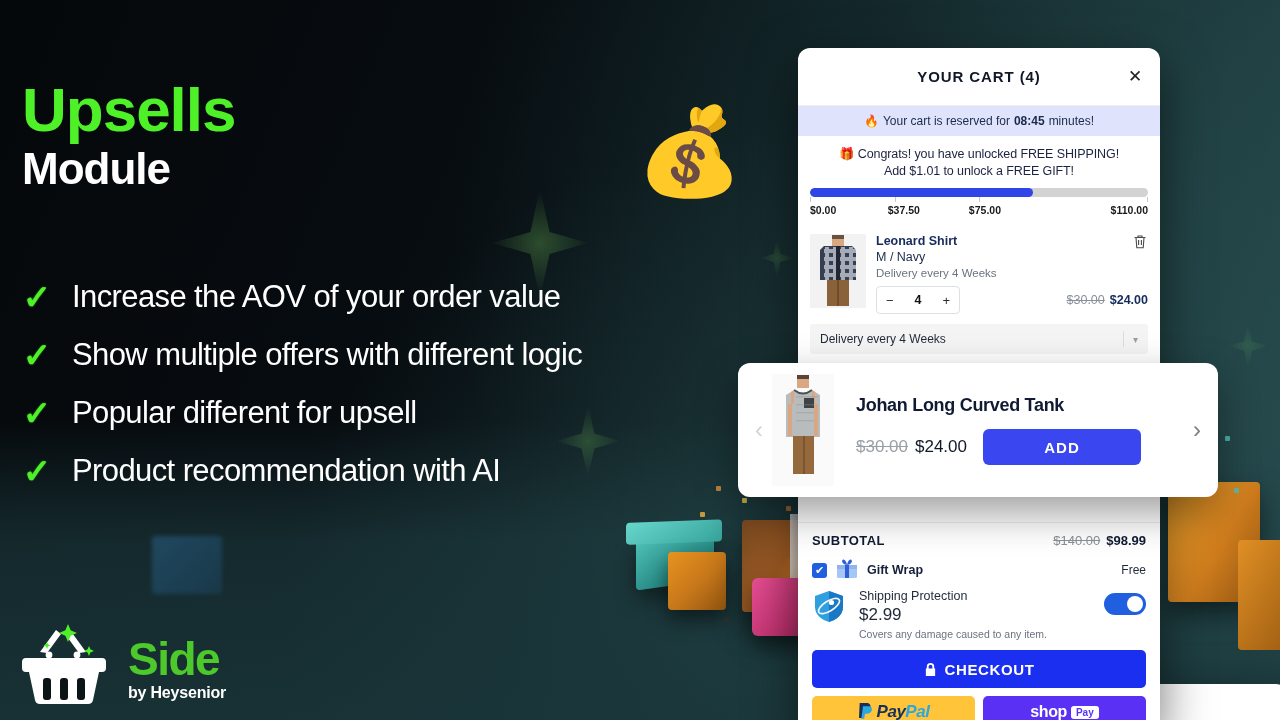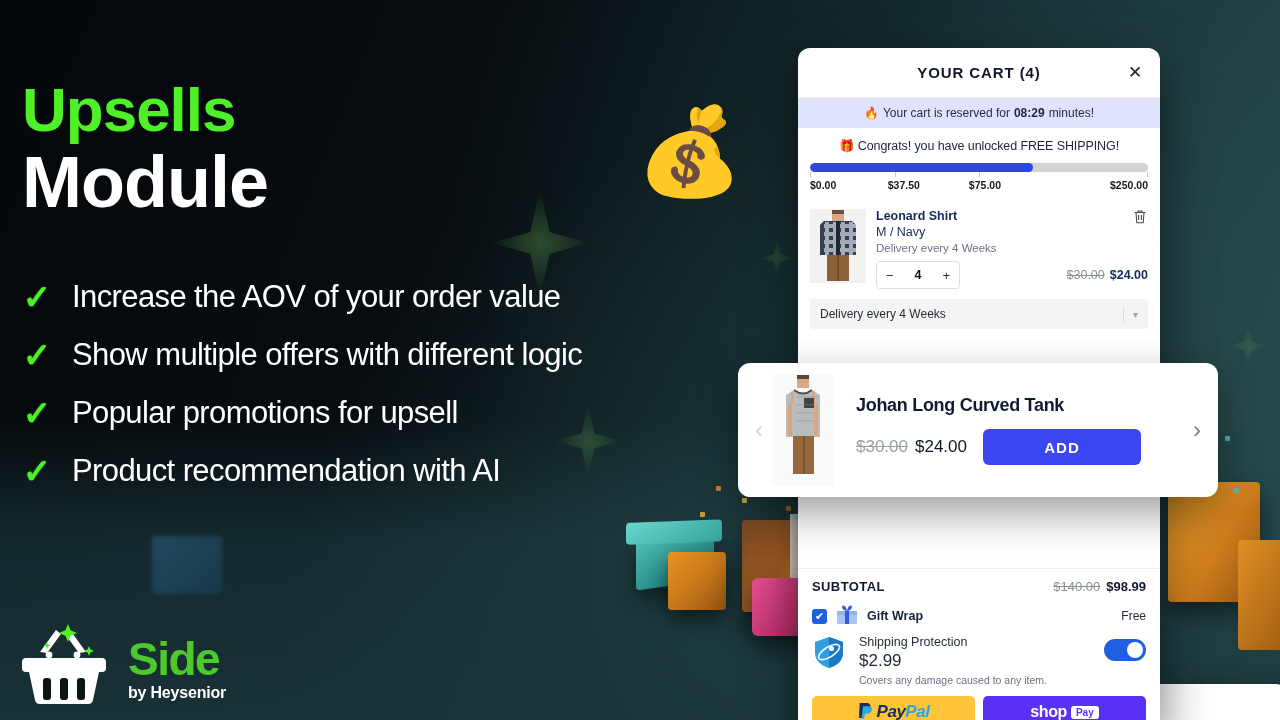--- a/index.html
+++ b/index.html
@@ -89,21 +89,21 @@
   .confetti { position: absolute; width: 5px; height: 5px; border-radius: 1px; opacity: .85; }
 
   
   .headline {
     position: absolute; left: 22px; top: 80px;
     line-height: 0.98;
     font-weight: 700;
     letter-spacing: -1px;
   }
   .headline .l1 { display:block; font-size: 62px; color: #4ef028; }
-  .headline .l2 { display:block; font-size: 72px; color: #ffffff; margin-top: 6px; }
+  .headline .l2 { display:block; font-size: 44px; color: #ffffff; margin-top: 6px; }
 
   .bullets { position: absolute; left: 20px; top: 268px; }
   .bullet {
     display: flex; align-items: center; gap: 18px;
     height: 58px;
   }
   .bullet .check {
     font-size: 34px; color: #4ef028; line-height: 1; font-weight: 700;
     width: 34px; text-align: center; flex: none;
     text-shadow: 0 0 2px rgba(78,240,40,.5);
@@ -126,21 +126,21 @@
   .cart {
     position: absolute; left: 798px; top: 48px; width: 362px; height: 680px;
     background: #ffffff;
     border-radius: 12px 12px 0 0;
     box-shadow: 0 18px 50px rgba(0,0,0,.55);
     overflow: hidden;
     display: flex; flex-direction: column;
     font-family: "Liberation Sans", sans-serif;
   }
   .cart-header {
-    position: relative; height: 50px; display: flex; align-items: center; justify-content: center;
+    position: relative; height: 58px; display: flex; align-items: center; justify-content: center;
     border-bottom: 1px solid #eef0f3;
   }
   .cart-title {
     font-size: 15px; font-weight: 700; color: #101828; letter-spacing: .9px;
   }
   .cart-close {
     position: absolute; right: 14px; top: 50%; transform: translateY(-50%);
     width: 22px; height: 22px; display: flex; align-items: center; justify-content: center;
     font-size: 17px; color: #222; cursor: pointer; line-height: 1;
   }
@@ -305,21 +305,21 @@
     <div class="bullet">
       <span class="check">✓</span>
       <span class="btext">Increase the AOV of your order value</span>
     </div>
     <div class="bullet">
       <span class="check">✓</span>
       <span class="btext">Show multiple offers with different logic</span>
     </div>
     <div class="bullet">
       <span class="check">✓</span>
-      <span class="btext">Popular promotions for upsell</span>
+      <span class="btext">Popular different for upsell</span>
     </div>
     <div class="bullet">
       <span class="check">✓</span>
       <span class="btext">Product recommendation with AI</span>
     </div>
   </div>
 
   <div class="logo">
     <div class="logo-basket">
       <svg viewBox="0 0 96 84" width="96" height="84">
@@ -353,43 +353,44 @@
   <div class="cart">
 
     <div class="cart-header">
       <div class="cart-title">YOUR CART (4)</div>
       <div class="cart-close">✕</div>
     </div>
 
     <div class="reserve-bar">
       <span>🔥</span>
       <span>Your cart is reserved for</span>
-      <b>08:29</b>
+      <b>08:45</b>
       <span>minutes!</span>
     </div>
 
     <div class="promo">
       <div class="promo-l1">🎁 Congrats! you have unlocked FREE SHIPPING!</div>
+      <div class="promo-l2">Add $1.01 to unlock a FREE GIFT!</div>
     </div>
 
     <div class="bar-wrap">
       <div class="bar-track">
         <div class="bar-fill" id="barfill" style="width: 66%;"></div>
       </div>
       <div class="bar-ticks">
         <i style="left:0;"></i>
           <i style="left:25%;"></i>
           <i style="left:50%;"></i>
           <i style="right:0;"></i>
       </div>
       <div class="bar-labels">
         <span style="left:0;">$0.00</span>
         <span style="left:23%;">$37.50</span>
         <span style="left:47%;">$75.00</span>
-        <span style="right:0;">$250.00</span>
+        <span style="right:0;">$110.00</span>
       </div>
     </div>
 
     <div class="line-item">
       <div class="li-thumb">
         <svg viewBox="0 0 56 74" width="56" height="74">
           <rect width="56" height="74" fill="#f2f2f2"></rect>
           <rect x="22" y="2" width="12" height="10" fill="#d9a882"></rect>
           <rect x="22" y="1" width="12" height="4" fill="#6a5242"></rect>
           <path d="M14 12 h28 l4 4 v30 h-36 v-30 z" fill="#3a4356"></path>
@@ -473,20 +474,27 @@
         </svg>
       </div>
       <div class="body">
         <div class="t">Shipping Protection</div>
         <div class="p">$2.99</div>
         <div class="d">Covers any damage caused to any item.</div>
       </div>
       <div class="toggle"></div>
     </div>
 
+    <div class="checkout-btn">
+      <svg viewBox="0 0 14 16" width="13" height="15">
+          <path d="M3 7V5a4 4 0 0 1 8 0v2h1v8H2V7z" fill="#fff"></path>
+          <path d="M5 7V5a2 2 0 0 1 4 0v2z" fill="#1b2ff0"></path>
+        </svg>
+      <span>CHECKOUT</span>
+    </div>
 
     <div class="pay-row">
       <div class="pay-btn paypal">
         <span style="margin-right:4px;">
           <svg viewBox="0 0 18 20" width="15" height="17">
               <path d="M2 1h8c4 0 5.5 2.2 4.8 5.3-.7 3-3 4.4-6.2 4.4H6.4L5.2 19H1.2z" fill="#15305f"></path>
               <path d="M6 5h6.5c3.3 0 4.6 1.9 4 4.8-.6 2.8-2.8 4.2-5.8 4.2H8.4L7.4 20H4z" fill="#2aa8e0"></path>
             </svg>
         </span>
         <span class="pp-text"><span class="a">Pay</span><span class="b">Pal</span></span>

